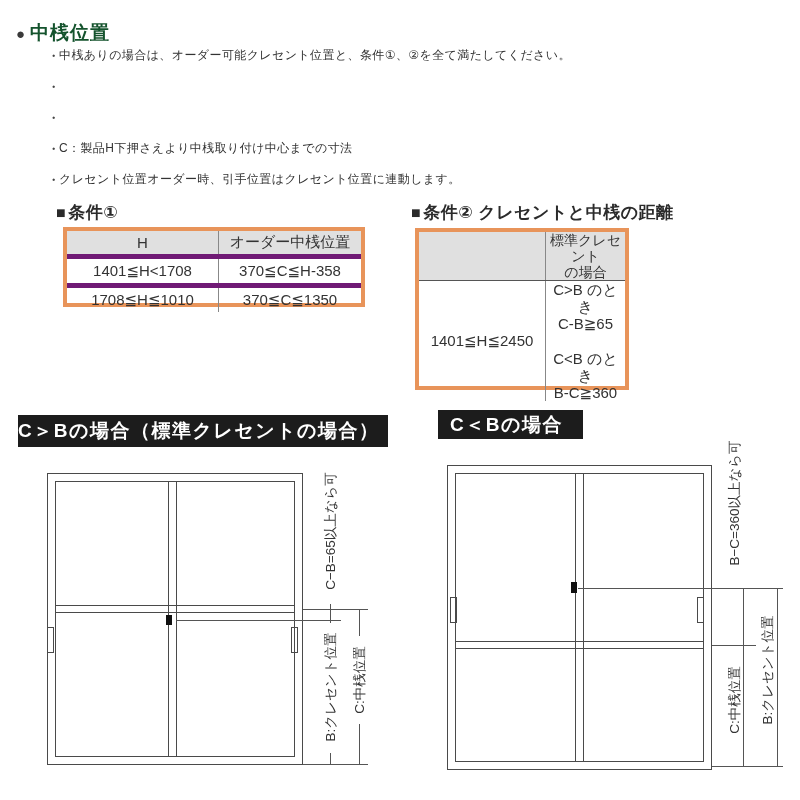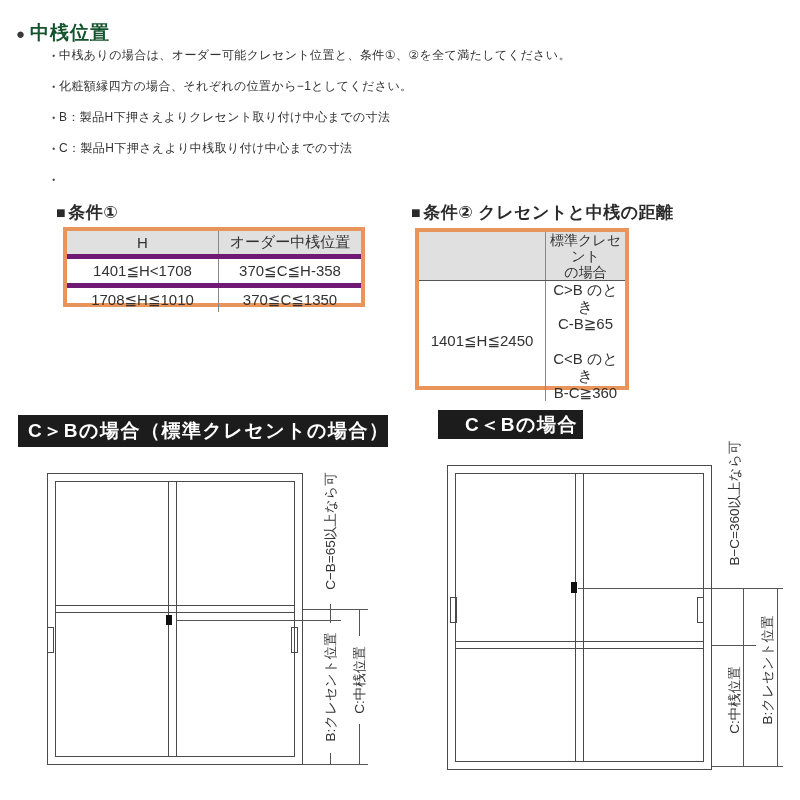--- a/index.html
+++ b/index.html
@@ -52,32 +52,31 @@
   <span class="title">中桟位置</span>
 </div>
 
 <div class="abs notes">
   <div class="note-line">
     <span class="note-bullet">・</span>
     <span class="note-text">中桟ありの場合は、オーダー可能クレセント位置と、条件①、②を全て満たしてください。</span>
   </div>
   <div class="note-line">
     <span class="note-bullet">・</span>
-    <span class="note-text">化粧額縁四方の場合、それぞれの位置から−1としてください。</span>
   </div>
   <div class="note-line">
     <span class="note-bullet">・</span>
-    <span class="note-text">B：製品H下押さえよりクレセント取り付け中心までの寸法</span>
   </div>
   <div class="note-line">
     <span class="note-bullet">・</span>
     <span class="note-text">C：製品H下押さえより中桟取り付け中心までの寸法</span>
   </div>
   <div class="note-line">
     <span class="note-bullet">・</span>
+    <span class="note-text">クレセント位置オーダー時、引手位置はクレセント位置に連動します。</span>
   </div>
 </div>
 
 <div class="abs section-title" style="left:56px;top:201px;">
   <span class="marker">■</span>
   <span>条件①</span>
 </div>
 <div class="abs cond-table" style="left:63px;top:227px;width:302px;height:80px;">
   <table class="t1">
     <tbody>
@@ -116,22 +115,22 @@
         <div class="case-group">C-B≧65</div>
         <div class="case-spacer"></div>
         <div class="case-group">C&lt;B のとき</div>
         <div class="case-group">B-C≧360</div>
       </td>
     </tr>
   </tbody>
     </table>
 </div>
 
-<div class="abs diagram-title" style="left:18px;top:415px;width:370px;height:32px;padding-left:10px;">C＞Bの場合（標準クレセントの場合）</div>
-<div class="abs diagram-title" style="left:438px;top:410px;width:145px;height:29px;padding-left:27px;">C＜Bの場合</div>
+<div class="abs diagram-title" style="left:18px;top:415px;width:370px;height:32px;padding-left:0;">C＞Bの場合（標準クレセントの場合）</div>
+<div class="abs diagram-title" style="left:438px;top:410px;width:145px;height:29px;padding-left:12px;">C＜Bの場合</div>
 
 <svg class="abs" style="left:0;top:400px;" width="800" height="400" viewBox="0 400 800 400">
   <g stroke="#4a4a4a" fill="none" stroke-width="1" shape-rendering="crispEdges">
 
     <rect x="47.5" y="473.5" width="255" height="291"></rect>
     <rect x="55.5" y="481.5" width="239" height="275"></rect>
     <line x1="168.5" y1="481.5" x2="168.5" y2="756.5"></line>
     <line x1="176.5" y1="481.5" x2="176.5" y2="756.5"></line>
     <line x1="55.5" y1="605.5" x2="294.5" y2="605.5"></line>
     <line x1="55.5" y1="612.5" x2="294.5" y2="612.5"></line>

